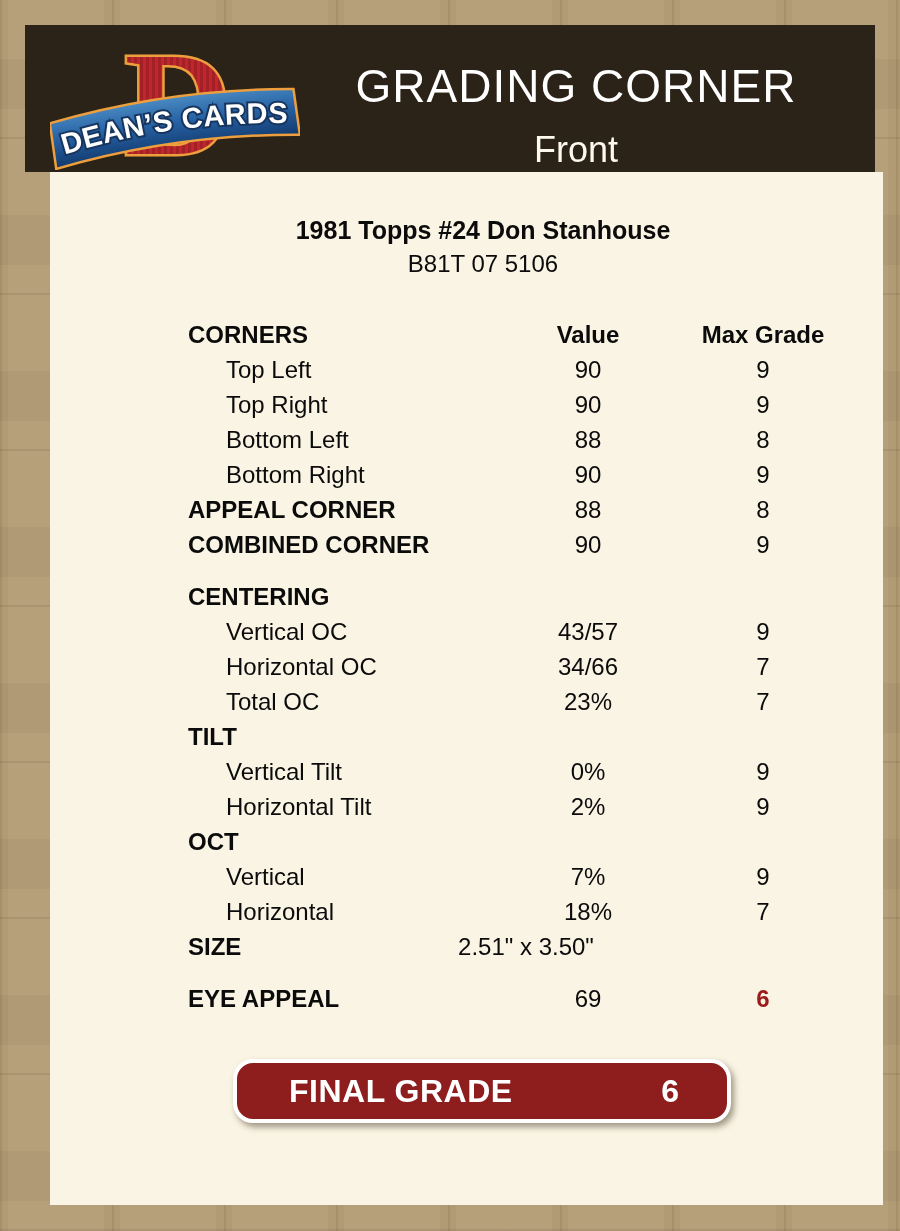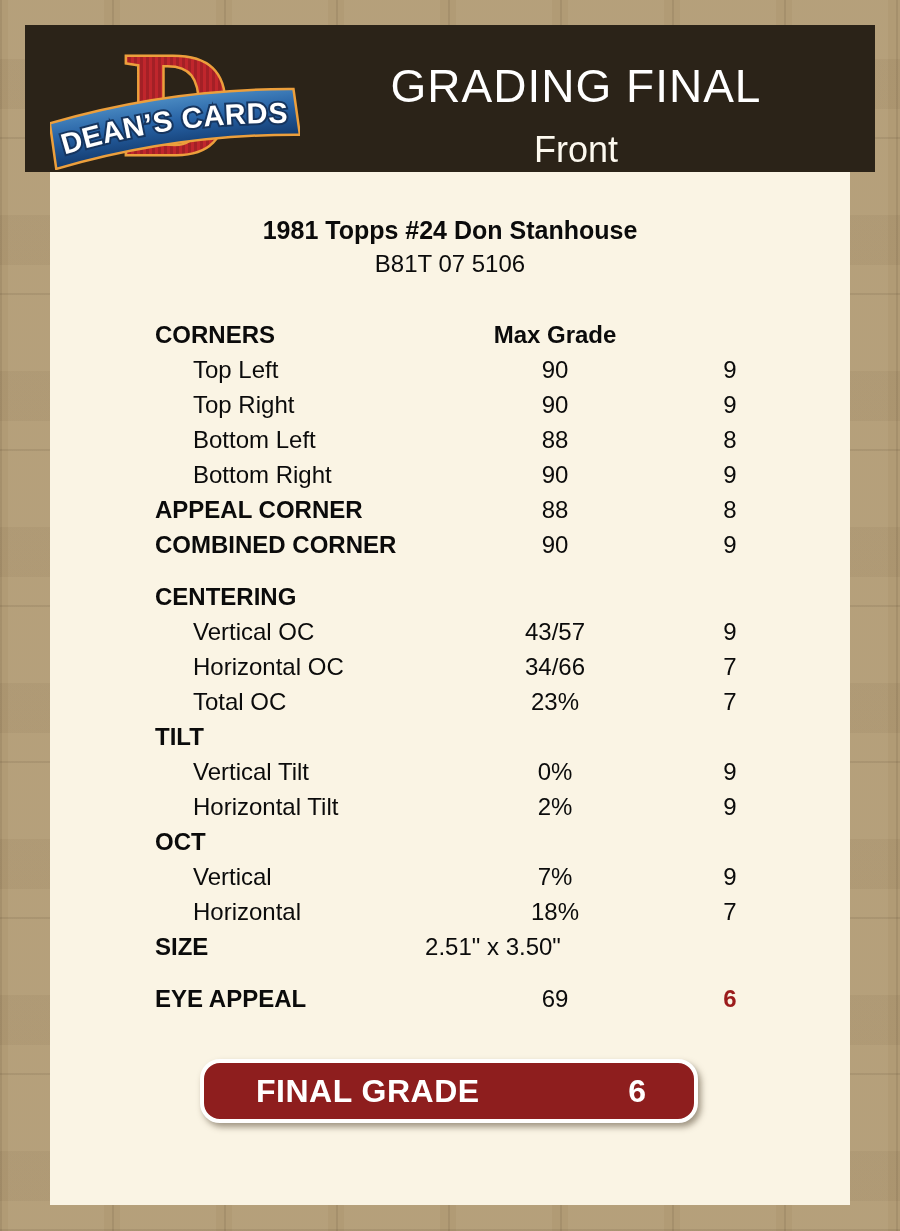--- a/index.html
+++ b/index.html
@@ -14,21 +14,21 @@
       repeating-linear-gradient(0deg, transparent 0 30px, rgba(90,66,38,.07) 30px 80px, transparent 80px 156px);
   }
 
   .header-bar{position:absolute;left:25px;top:25px;width:850px;height:147px;background:#2b2318;}
   .logo{position:absolute;left:25px;top:5px;width:250px;height:140px;}
   .header-titles{position:absolute;left:252px;right:0;top:0;height:147px;
                  display:flex;flex-direction:column;padding-top:33px;box-sizing:border-box;}
   .header-title{color:#ffffff;font-size:46px;line-height:56px;text-align:center;letter-spacing:1px;}
   .header-subtitle{color:#fdf9ef;font-size:36px;line-height:44px;text-align:center;margin-top:14px;}
 
-  .content{position:absolute;left:50px;top:172px;width:800px;height:1033px;background:#faf4e4;}
+  .content{position:absolute;left:50px;top:172px;width:800px;height:1033px;background:#faf4e4;padding-left:33px;}
   .card-title{margin-top:43px;text-align:center;font-size:25px;font-weight:bold;line-height:30px;}
   .card-id{margin-top:4px;text-align:center;font-size:24px;line-height:30px;}
 
   .stats-table{margin:38px 0 0 105px;width:645px;}
   .row{display:grid;grid-template-columns:295px 210px 140px;height:35px;align-items:center;font-size:24px;}
   .row.gap{margin-top:17px;}
   .cell{white-space:nowrap;}
   .label.indent{padding-left:38px;}
   .bold{font-weight:bold;}
   .value,.max{text-align:center;}
@@ -64,32 +64,33 @@
       <g transform="rotate(-8 125 100)">
         <path d="M 2 76 Q 125 58 248 76 L 248 122 Q 125 104 2 122 Z" fill="url(#blueGrad)" stroke="#ec9f3c" stroke-width="2.5"></path>
         <path id="ribcurve" d="M 6 110 Q 125 90 244 110" fill="none"></path>
         <text font-family="Liberation Sans, sans-serif" font-weight="bold" font-size="29" letter-spacing="0.5" fill="#ffffff" stroke="#16355f" stroke-width="4" paint-order="stroke">
           <textPath href="#ribcurve" startOffset="50%" text-anchor="middle">DEAN’S CARDS</textPath>
         </text>
       </g>
     </svg>
 
     <div class="header-titles">
-      <div class="header-title">GRADING FINAL</div>
+      <div class="header-title">GRADING CORNER</div>
       <div class="header-subtitle">Front</div>
     </div>
   </header>
 
   <main class="content">
     <div class="card-title">1981 Topps #24 Don Stanhouse</div>
     <div class="card-id">B81T 07 5106</div>
 
     <div class="stats-table">
         <div class="row">
           <div class="cell label bold">CORNERS</div>
+          <div class="cell value bold">Value</div>
           <div class="cell max bold">Max Grade</div>
         </div>
         <div class="row">
           <div class="cell label indent">Top Left</div>
           <div class="cell value">90</div>
           <div class="cell max">9</div>
         </div>
         <div class="row">
           <div class="cell label indent">Top Right</div>
           <div class="cell value">90</div>

